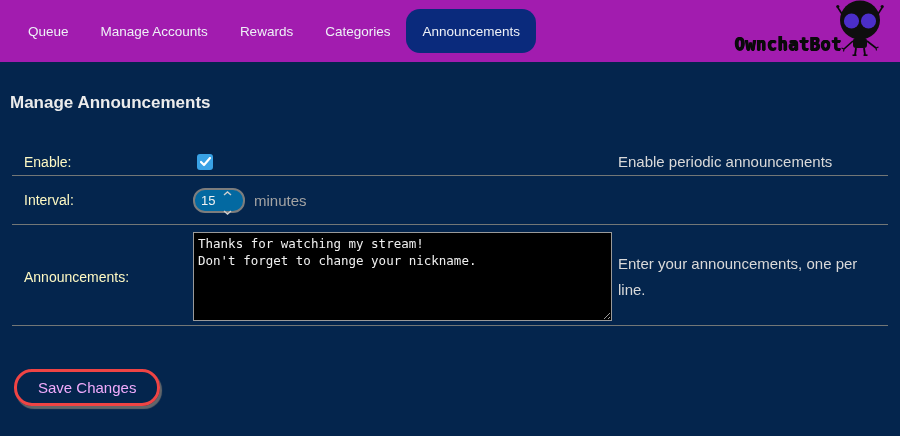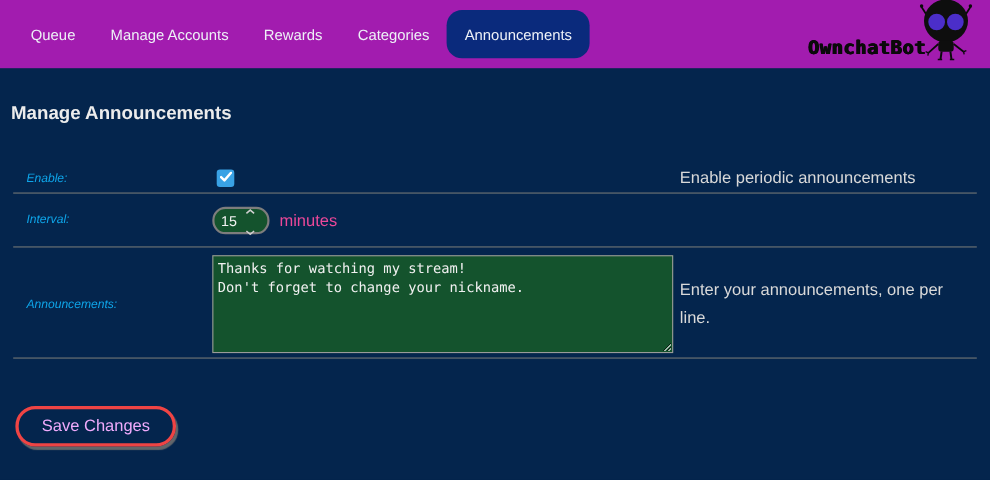--- a/index.html
+++ b/index.html
@@ -66,58 +66,58 @@
   .form-row {
     display: grid;
     grid-template-columns: 181px 425px 1fr;
     align-items: center;
     border-bottom: 1px solid #737776;
   }
   .row-enable   { min-height: 28px; }
   .row-interval { min-height: 49px; }
   .row-announcements { min-height: 101px; }
 
-  .cell-label { padding-left: 12px; font-size: 11px; color: #0ea5e9; font-style: italic; }
+  .cell-label { padding-left: 12px; font-size: 14px; color: #fef9c3; }
   .cell-help  { font-size: 15px; color: #d9d9d9; line-height: 26px; }
 
   
   .checkbox {
     width: 16px; height: 16px;
     margin-left: 4px;
     background: #39a2e5;
     border-radius: 3px;
     display: flex; align-items: center; justify-content: center;
     cursor: pointer;
   }
 
   
   .num-wrap { display: flex; align-items: center; }
   .num-input {
     width: 52px; height: 25px;
-    background: #14532d;
+    background: #0369a1;
     border: 2px solid #7d7d7d;
     border-radius: 12px;
     display: flex; align-items: center;
   }
   .num-field {
     width: 28px;
     background: transparent;
     border: none; outline: none;
     color: #f2f2f2;
     font-size: 13px;
     font-family: "Liberation Sans", sans-serif;
     padding-left: 6px;
   }
   .spinner { display: flex; flex-direction: column; align-items: center; gap: 1px; cursor: pointer; }
-  .unit { margin-left: 9px; font-size: 15px; color: #ec4899; }
+  .unit { margin-left: 9px; font-size: 15px; color: #a3a3a3; }
 
   
   .announce-area {
     width: 419px; height: 89px;
-    background: #14532d;
+    background: #000000;
     border: 1px solid #9a9a9a;
     color: #f0f0f0;
     font-family: "DejaVu Sans Mono", monospace;
     font-size: 12.5px;
     line-height: 17px;
     padding: 2px 4px;
     resize: both;
     outline: none;
     display: block;
   }

